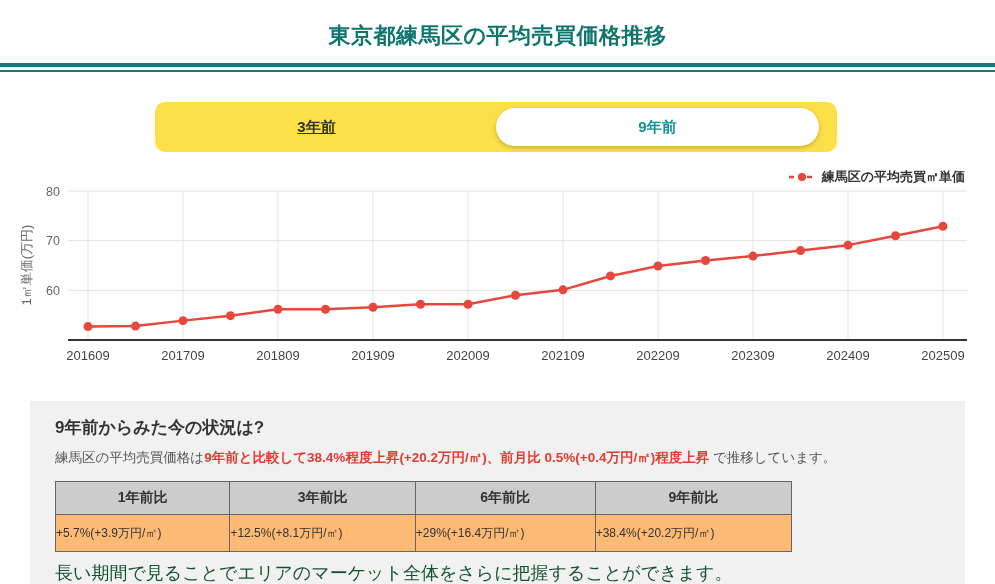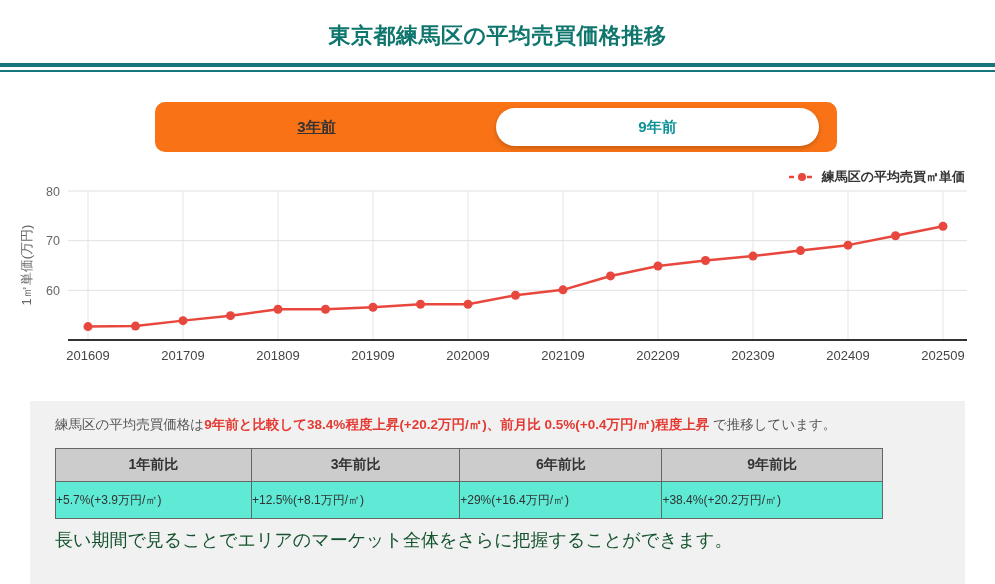--- a/index.html
+++ b/index.html
@@ -20,21 +20,21 @@
     letter-spacing: 0.5px;
   }
   .header-rule { margin-top: 12px; }
   .header-rule .thick { border-top: 4px solid #17767c; }
   .header-rule .thin  { border-top: 2px solid #17767c; margin-top: 3px; }
 
   
   .tab-bar {
     width: 682px; height: 50px;
     margin: 30px 0 0 155px;
-    background: #f97316;
+    background: #fde047;
     border-radius: 10px;
     display: flex;
   }
   .tab {
     flex: 1;
     display: flex; align-items: center; justify-content: center;
     font-size: 15px; font-weight: bold; color: #333;
     cursor: pointer;
   }
   .tab-link span { text-decoration: underline; }
@@ -64,21 +64,21 @@
   .panel {
     margin: 28px 0 0 30px;
     width: 935px;
     height: 210px;
     background: #f1f1f1;
     padding: 15px 25px;
   }
   .panel-heading { font-size: 17px; font-weight: bold; color: #333; margin-bottom: 10px; }
   .panel-lead { font-size: 13.5px; color: #555; margin-bottom: 14px; }
   .hl { color: #e43a32; font-weight: bold; }
-  table.cmp { border-collapse: collapse; width: 828px; background: #5eead4; }
+  table.cmp { border-collapse: collapse; width: 737px; background: #fdba74; }
   table.cmp th {
     background: #cccccc; border: 1px solid #666;
     height: 33px; font-size: 14px; font-weight: bold; text-align: center; color: #333;
   }
   table.cmp td {
     border: 1px solid #666;
     height: 37px; font-size: 12px; text-align: left; color: #333;
   }
   .footnote { margin-top: 9px; font-size: 18px; color: #14532d; }
 </style>
@@ -154,20 +154,21 @@
     <circle cx="658" cy="78.99666666666664" r="4.5" fill="#e8473d"></circle>
     <circle cx="705.5" cy="73.53333333333333" r="4.5" fill="#e8473d"></circle>
     <circle cx="753" cy="69.0633333333333" r="4.5" fill="#e8473d"></circle>
     <circle cx="800.5" cy="63.599999999999994" r="4.5" fill="#e8473d"></circle>
     <circle cx="848" cy="58.1366666666667" r="4.5" fill="#e8473d"></circle>
     <circle cx="895.5" cy="48.7" r="4.5" fill="#e8473d"></circle>
     <circle cx="943" cy="39.26333333333331" r="4.5" fill="#e8473d"></circle>
   </svg>
 
 <div class="panel">
+  <div class="panel-heading">9年前からみた今の状況は?</div>
   <p class="panel-lead"><span>練馬区の平均売買価格は</span><span class="hl">9年前と比較して38.4%程度上昇(+20.2万円/㎡)、前月比 0.5%(+0.4万円/㎡)程度上昇</span><span> で推移しています。</span></p>
 
   <table class="cmp">
     <tbody>
         <tr>
       <th>1年前比</th>
       <th>3年前比</th>
       <th>6年前比</th>
       <th>9年前比</th>
     </tr>

